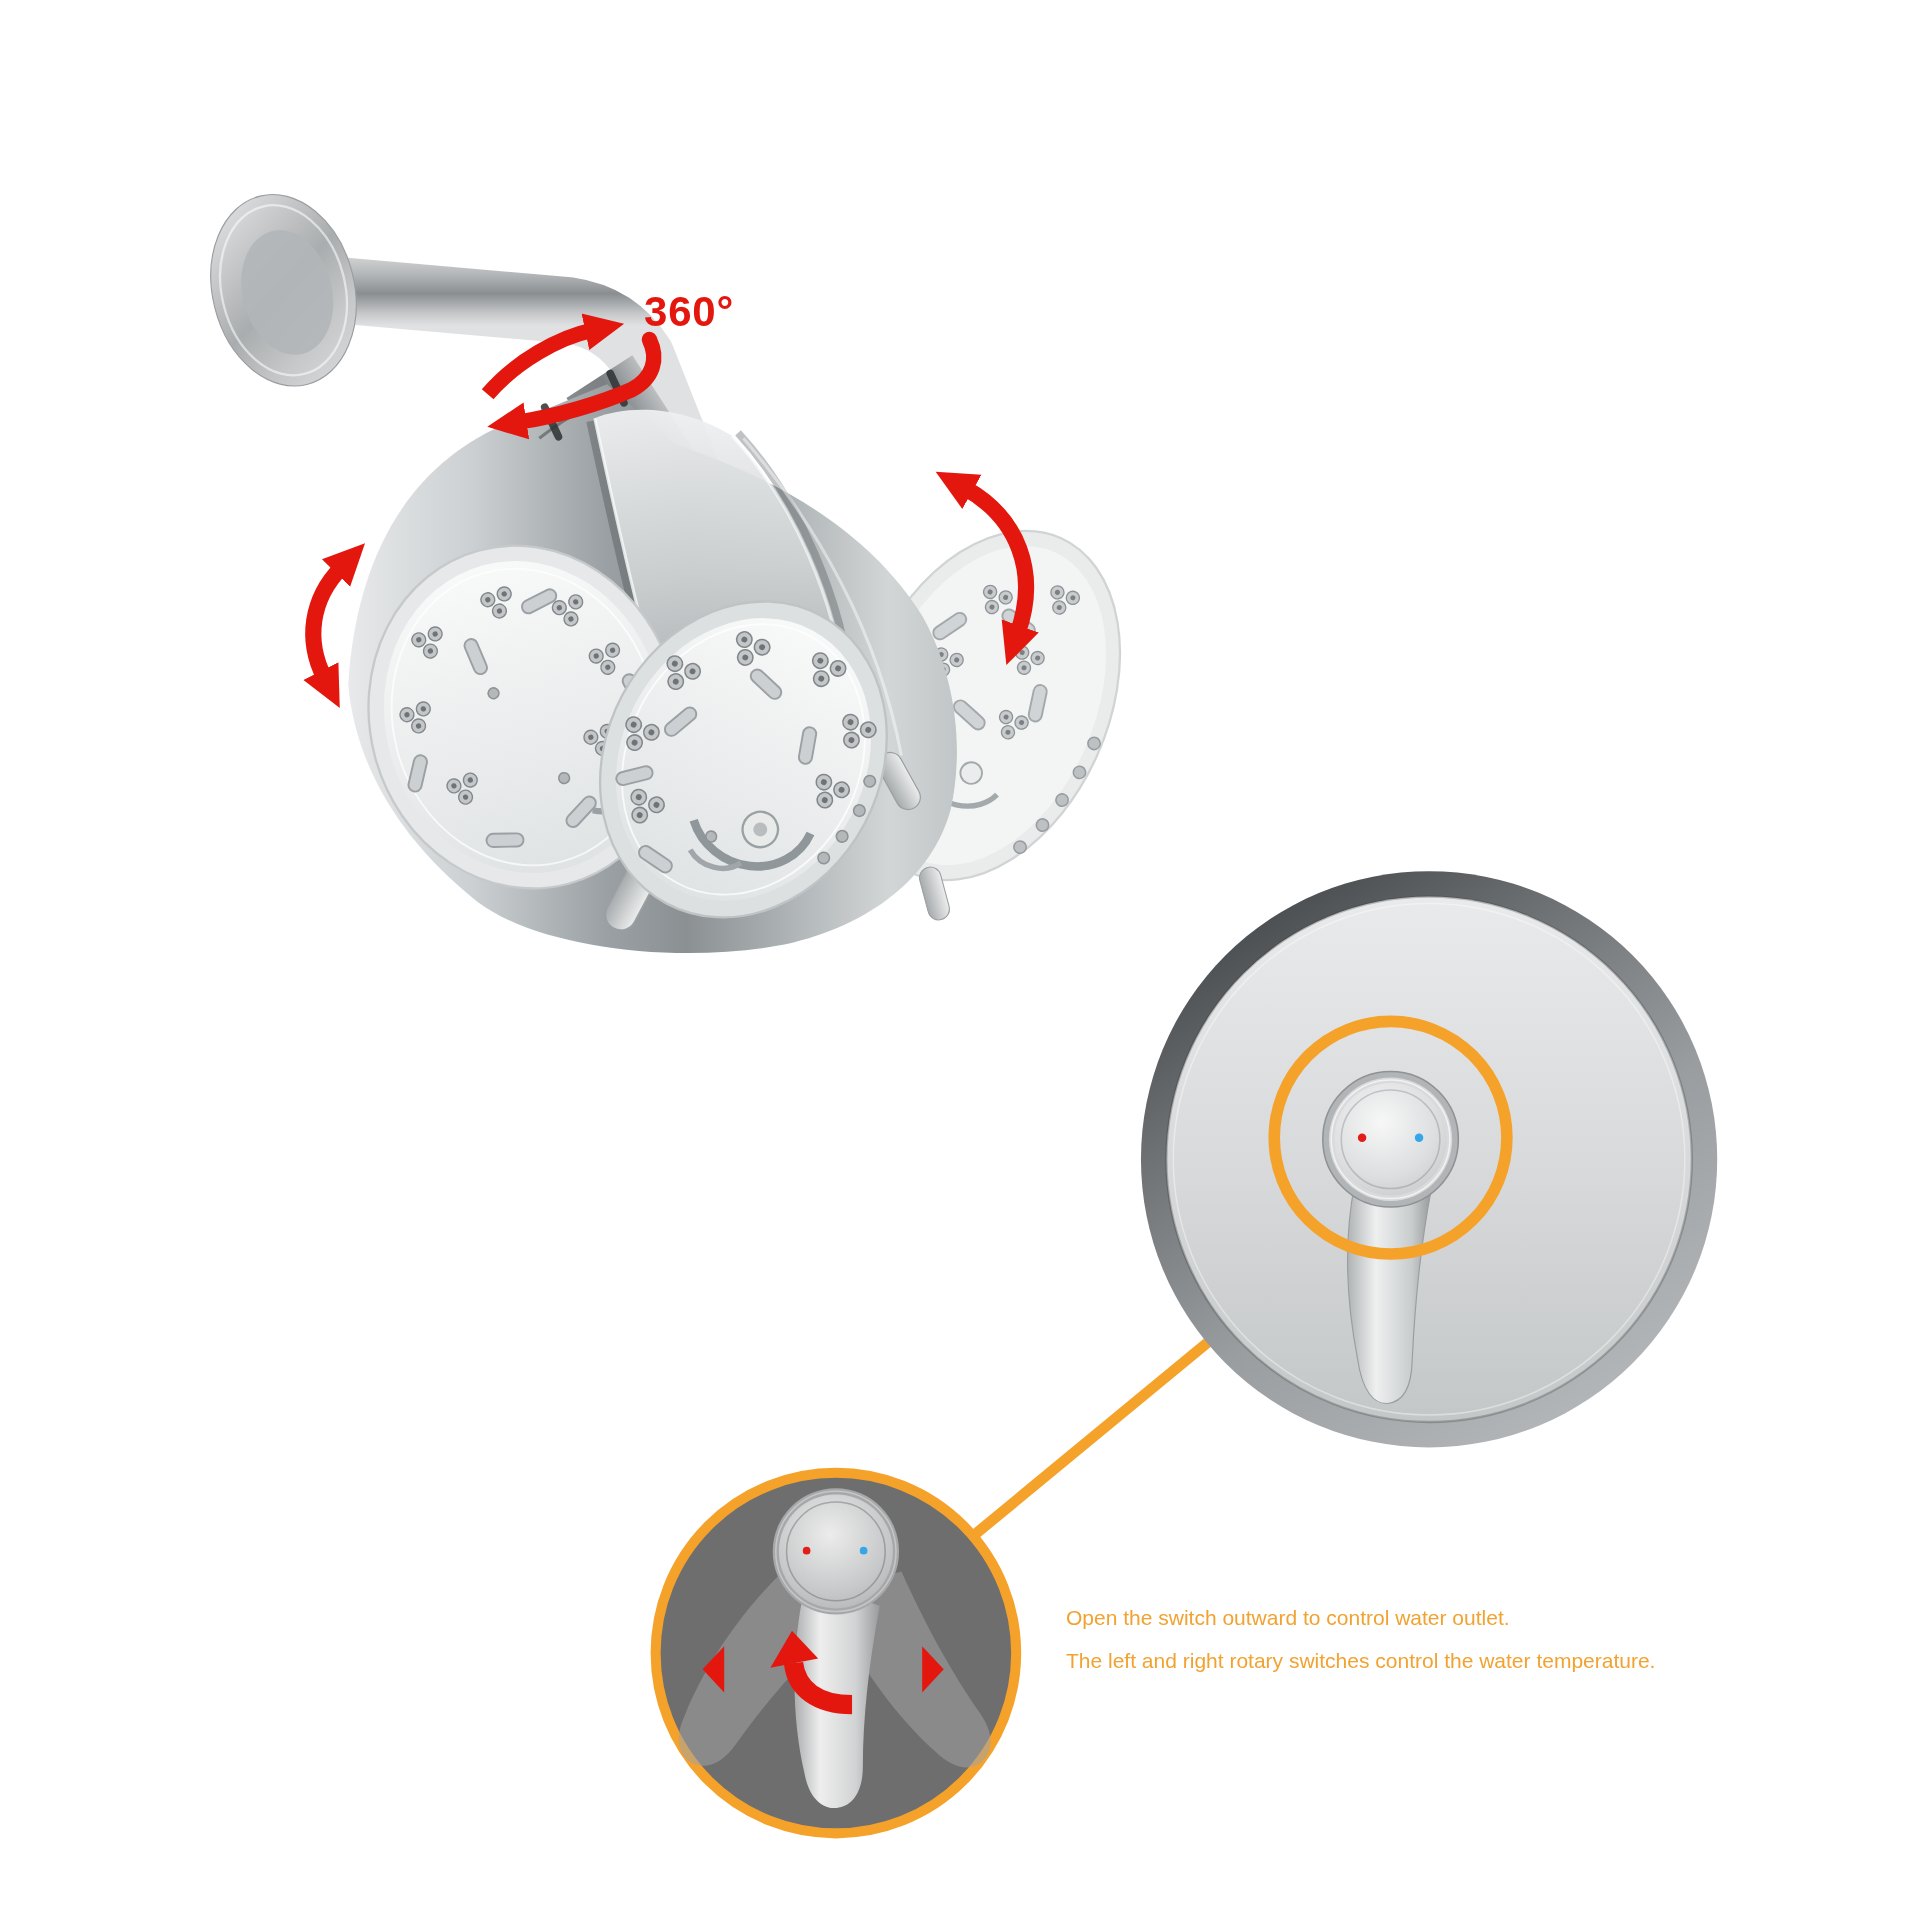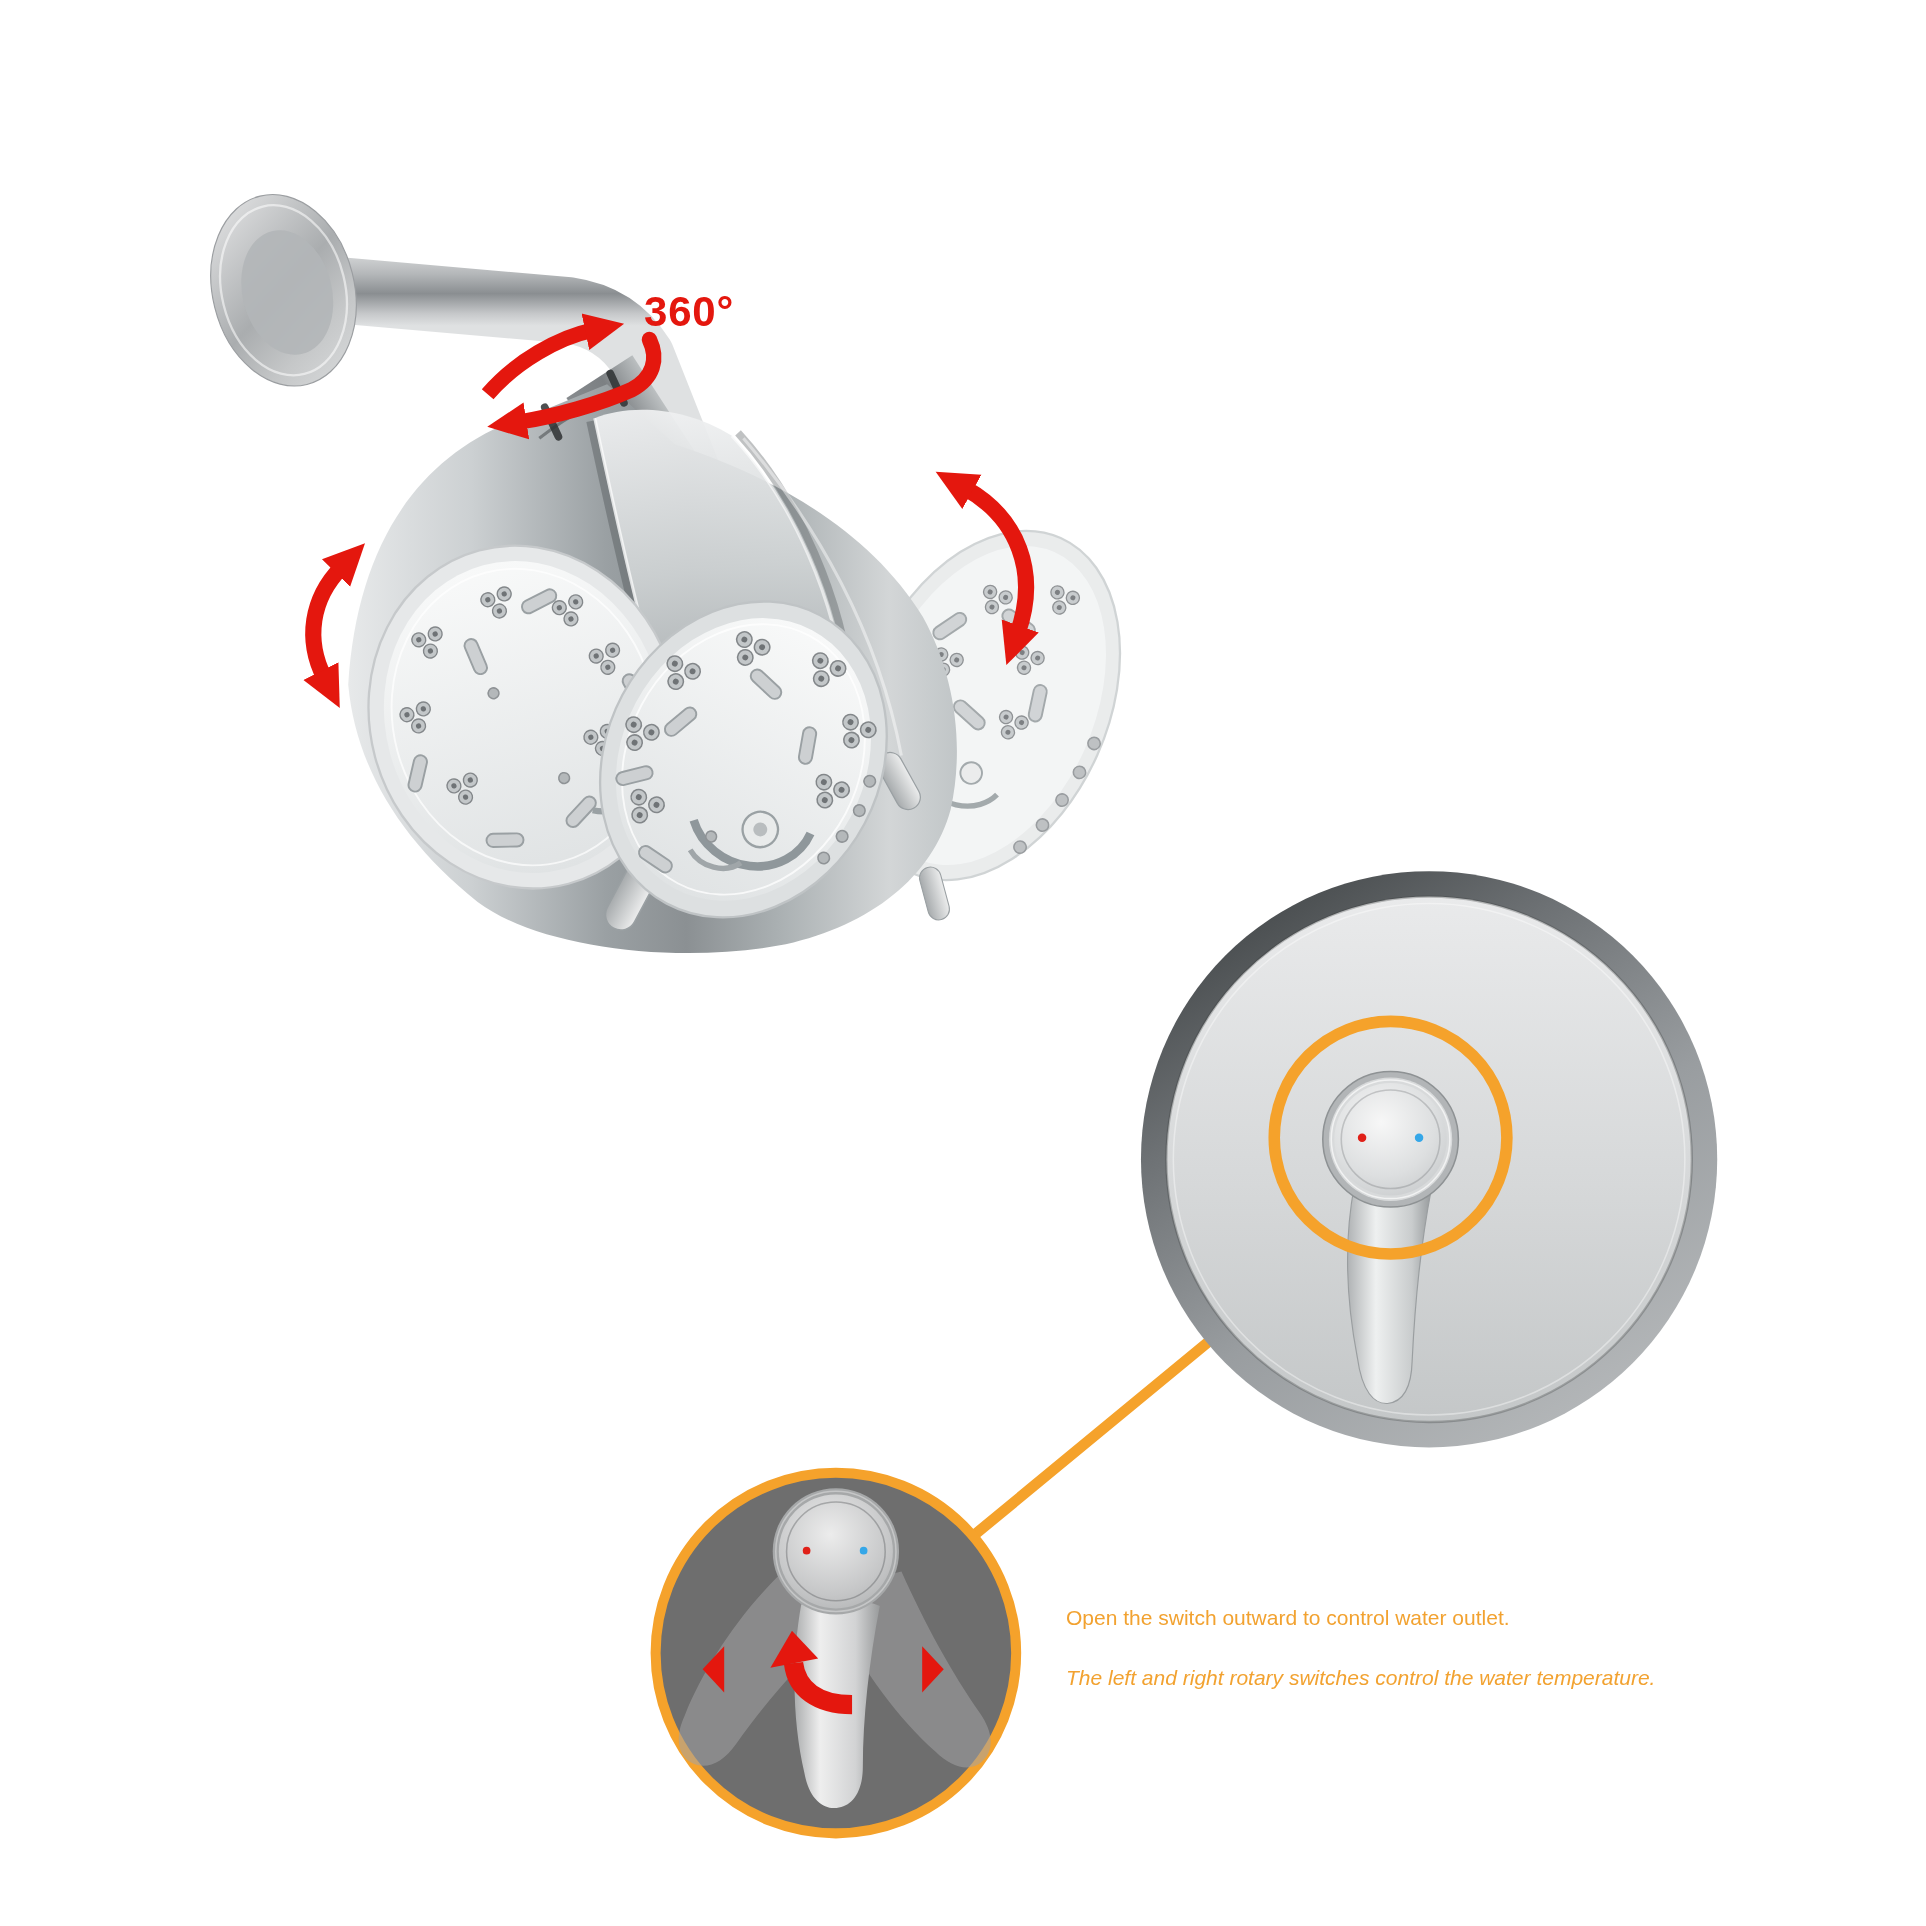--- a/index.html
+++ b/index.html
@@ -10,21 +10,21 @@
     position:absolute;left:644px;top:275px;
     font-family:"Liberation Sans",sans-serif;font-weight:bold;
     font-size:42px;line-height:1;letter-spacing:0.8px;color:#E4170E;
   }
   .instructions{
     position:absolute;left:1066px;top:1582px;width:724px;
     font-family:"Liberation Sans",sans-serif;font-size:21px;line-height:40px;
     color:#F2A230;
   }
   .instructions p{margin:0;}
-  .instructions p + p{margin-top:20px;font-style:italic;}
+  .instructions p + p{margin-top:3px;}
 </style>
 </head>
 <body>
 
 <div class="canvas">
 
 <svg width="1926" height="1926" viewBox="0 0 2500 2500">
   <defs>
     <linearGradient id="armG" x1="600" y1="298" x2="600" y2="402" gradientUnits="userSpaceOnUse">
       <stop offset="0" stop-color="#e2e3e4"></stop>

